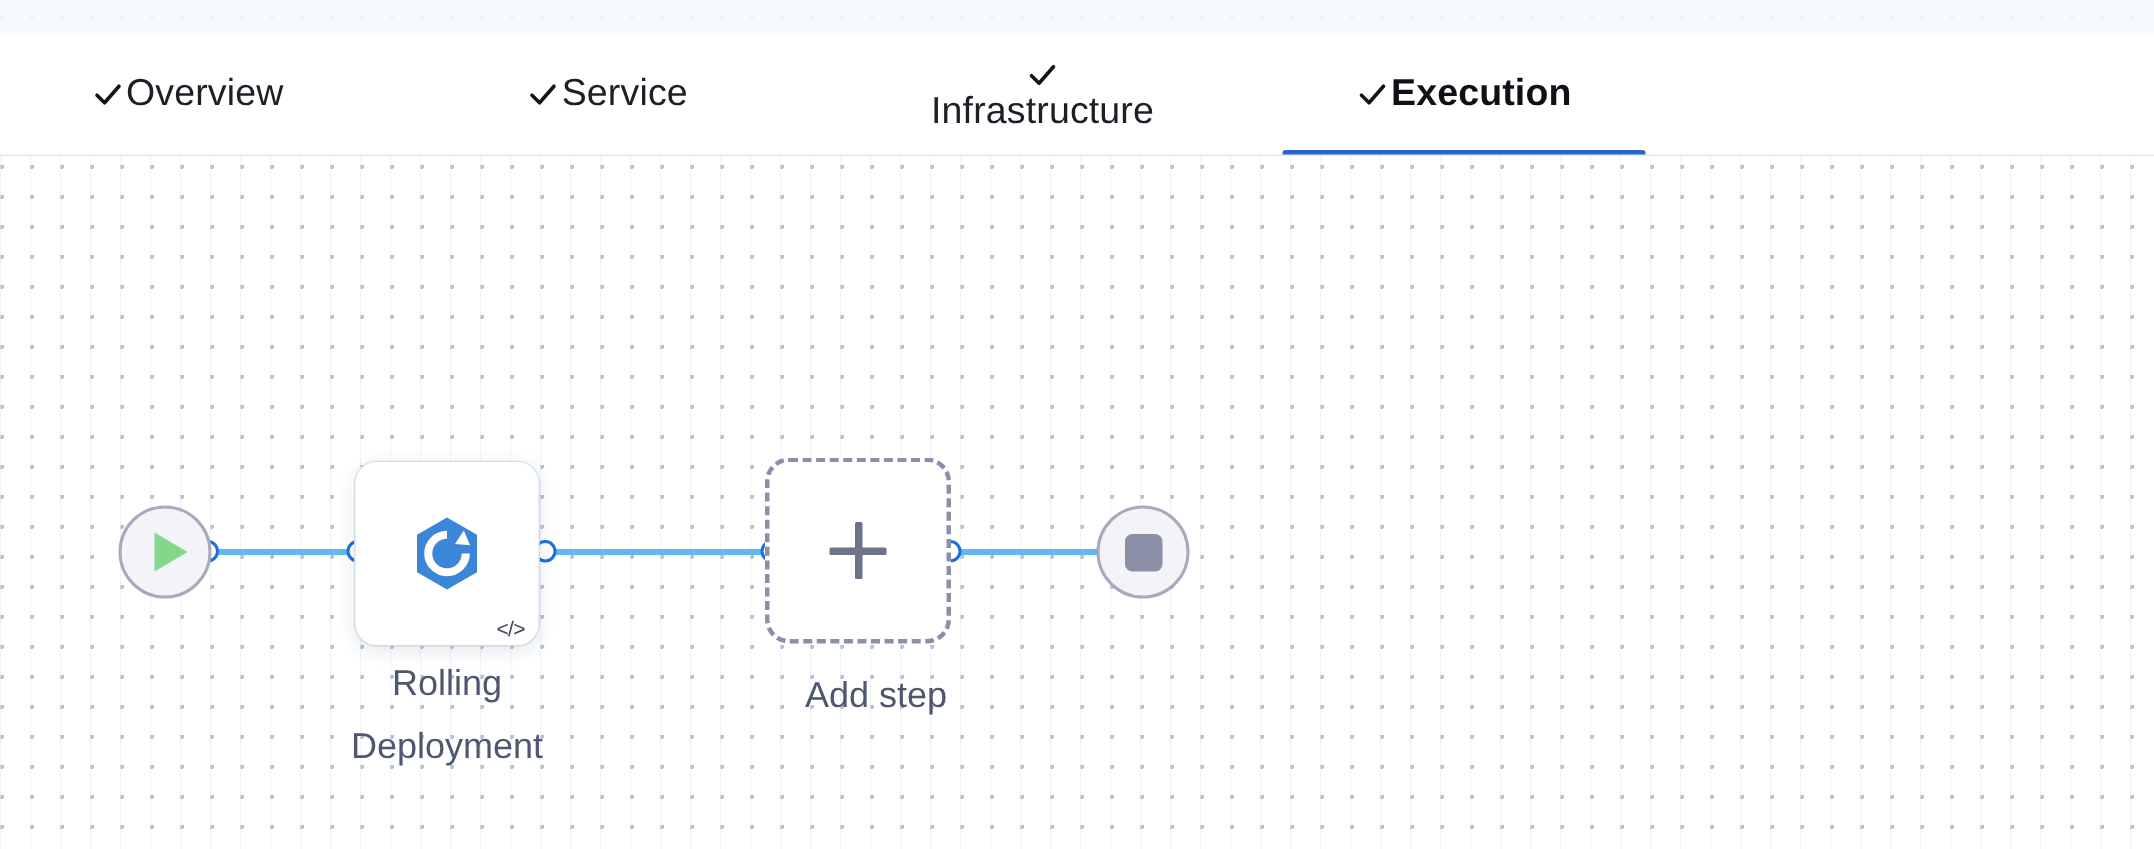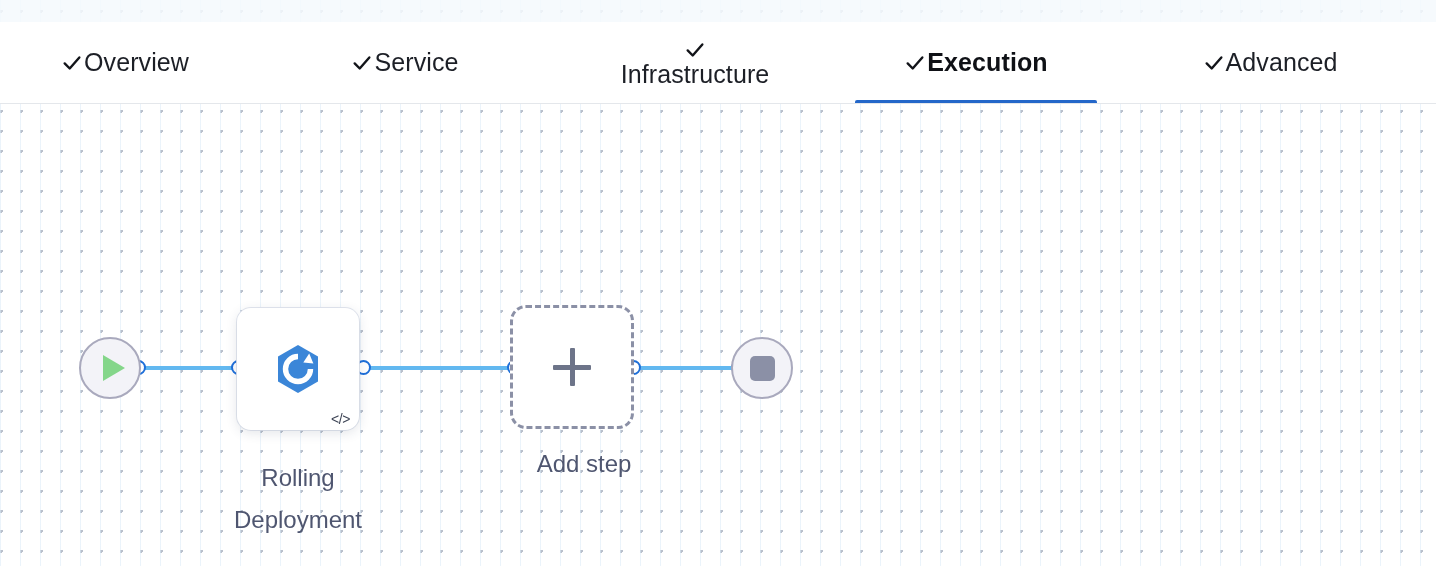--- a/index.html
+++ b/index.html
@@ -247,21 +247,21 @@
 
   
   .caption {
     position: absolute;
     text-align: center;
     font-size: 24px;
     line-height: 42px;
     color: #4f5670;
     user-select: none;
   }
-  .caption-step { left: 216px; top: 354px; width: 164px; }
+  .caption-step { left: 216px; top: 332px; width: 164px; }
   .caption-add  { left: 512px; top: 340px; width: 144px; }
 </style>
 </head>
 <body>
 
 <div class="app">
 
   <div class="canvas">
     <div class="canvas-top-tint"></div>
   </div>
@@ -301,29 +301,20 @@
     <div class="tab tab-execution is-active">
       <span class="tab-check">
         <svg viewBox="0 0 24 24" fill="none" stroke="currentColor" stroke-width="2.6" stroke-linecap="round" stroke-linejoin="round">
             <path d="M4 12.5 L9.5 18 L20 6"></path>
           </svg>
       </span>
       <span class="tab-label">Execution</span>
       <span class="tab-underline"></span>
     </div>
 
-    <div class="tab tab-advanced">
-      <span class="tab-check">
-        <svg viewBox="0 0 24 24" fill="none" stroke="currentColor" stroke-width="2.6" stroke-linecap="round" stroke-linejoin="round">
-            <path d="M4 12.5 L9.5 18 L20 6"></path>
-          </svg>
-      </span>
-      <span class="tab-label">Advanced</span>
-
-    </div>
 
   </div>
 
   <div class="graph">
 
     <div class="edge edge-1"></div>
     <div class="edge edge-2"></div>
     <div class="edge edge-3"></div>
 
     <div class="port port-a"></div>

